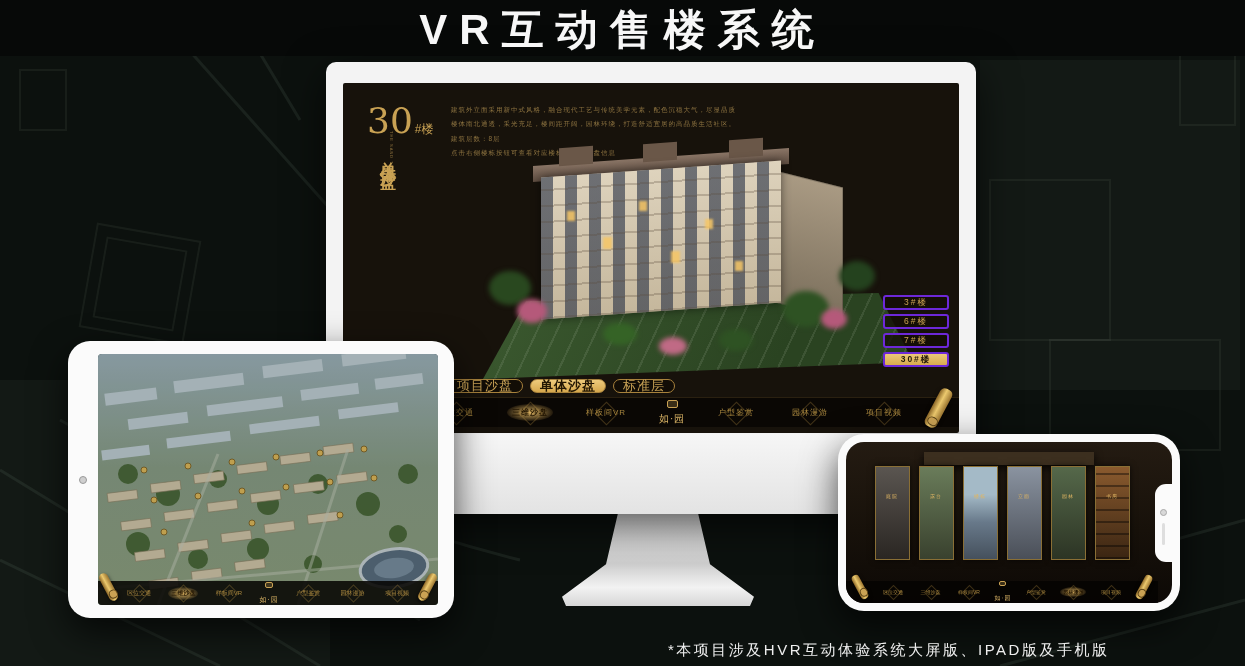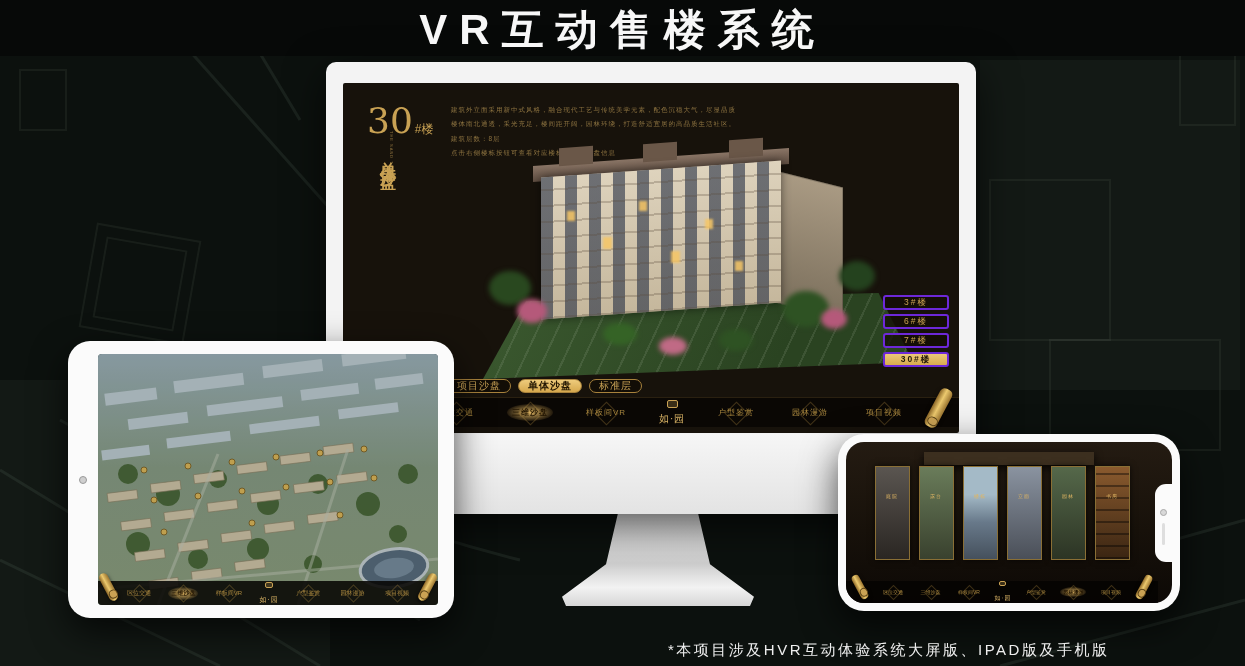--- a/index.html
+++ b/index.html
@@ -68,21 +68,21 @@
   
   .floors{position:absolute;right:10px;top:212px;display:flex;flex-direction:column;gap:4px;}
   .floor-btn{width:66px;height:15px;border:2px solid #6d28d9;border-radius:3px;color:#caa254;
       background:rgba(20,14,6,.75);font-size:8.5px;display:flex;align-items:center;
       justify-content:center;letter-spacing:2px;}
   .floor-btn.selected{background:linear-gradient(#ecc879,#d8ab4e);color:#241a08;font-weight:bold;}
 
   
   .view-tabs{position:absolute;left:104px;bottom:40px;display:flex;gap:7px;}
   .vtab{height:14px;padding:0 9px;border:1px solid #a8823c;border-radius:8px;color:#caa356;
-      background:rgba(18,12,5,.8);font-size:10px;display:flex;align-items:center;letter-spacing:1px;}
+      background:rgba(18,12,5,.8);font-size:13px;display:flex;align-items:center;letter-spacing:1px;}
   .vtab.selected{background:linear-gradient(#eecb7c,#d6a84d);color:#231703;font-weight:bold;}
 
   
   .navbar{position:absolute;left:0;right:0;bottom:6px;height:30px;background:#0a0704;
       border-top:1px solid rgba(190,150,70,.18);display:flex;align-items:center;
       padding:0 52px 0 90px;justify-content:space-between;}
   .nav-item{position:relative;color:#a8863e;font-size:8px;letter-spacing:1px;padding:3px 5px;}
   .nav-item:before{content:"";position:absolute;left:50%;top:50%;width:15px;height:15px;
       margin:-8px 0 0 -8px;border:1px solid rgba(190,150,70,.3);transform:rotate(45deg);}
   .nav-item.selected{background:radial-gradient(ellipse at center,rgba(224,182,99,.95),rgba(120,85,30,.1) 75%);

